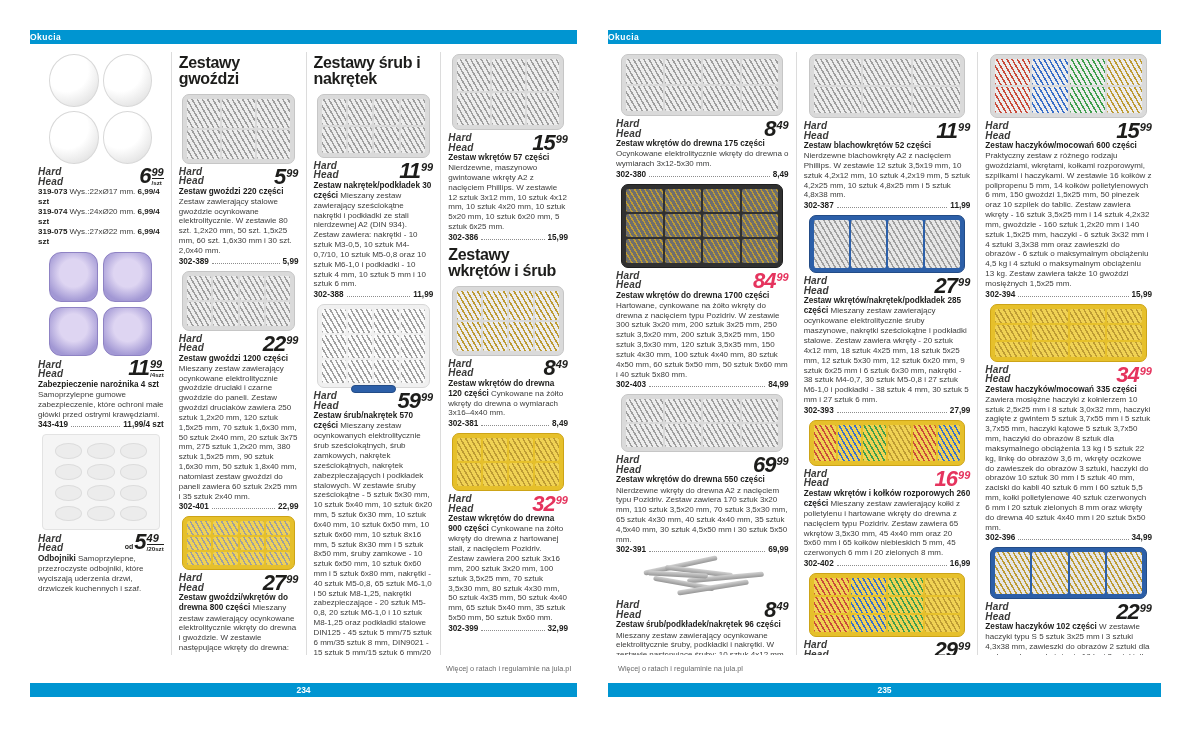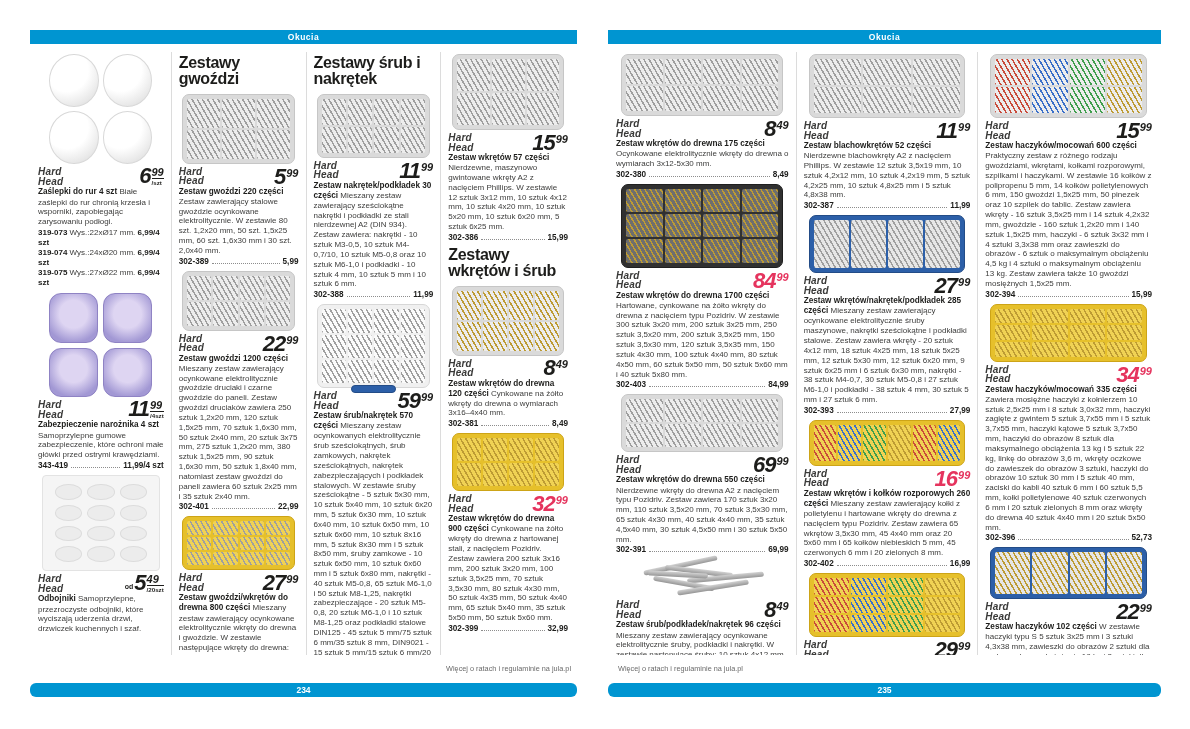--- a/index.html
+++ b/index.html
@@ -7,24 +7,24 @@
   html,body{ margin:0; padding:0; }
   body{ width:1190px; height:729px; position:relative; background:#ffffff;
         font-family:"Liberation Sans", sans-serif; color:var(--body); overflow:hidden; }
 
   .page{ position:absolute; top:30px; height:669px; }
   #page-left{ left:30px; width:547px; }
   #page-right{ left:608px; width:553px; }
 
   .topbar{ position:absolute; top:0; left:0; right:0; height:14px; background:var(--blue);
            color:#fff; font-size:8.5px; font-weight:bold; letter-spacing:.5px;
-           display:flex; align-items:center; justify-content:center; }
+           display:flex; align-items:center; }
   .bottombar{ position:absolute; bottom:2px; left:0; right:0; height:14px; background:var(--blue);
            color:#fff; font-size:8.5px; font-weight:bold;
-           display:flex; align-items:center; justify-content:center;border-radius:6px; }
+           display:flex; align-items:center; justify-content:center; }
   .footnote{ position:absolute; bottom:26px; font-size:7.3px; color:#6a6a6a; }
   #page-left .footnote{ right:6px; text-align:right; }
   #page-right .footnote{ left:10px; text-align:left; }
 
   .cols{ position:absolute; top:22px; left:6px; right:2px; bottom:44px; display:grid; overflow:hidden; }
   .cols-4{ grid-template-columns:repeat(4,1fr); }
   .cols-3{ grid-template-columns:repeat(3,1fr); }
   .col{ padding:0 7px; border-left:1px solid #dcdcdc; overflow:hidden; }
   .col:first-child{ border-left:none; padding-left:2px; }
 
@@ -102,21 +102,20 @@
             <div class="logo">Hard
 Head</div>
             <div class="price">
               <span class="p-int">6</span>
               <span class="p-frac">
                 <span class="p-cents">99</span>
                 <span class="p-unit">/szt</span>
               </span>
             </div>
           </div>
-          <p class="pbody"><span class="ptitle">Zaślepki do rur 4 szt </span><span>Białe zaślepki do rur chronią krzesła i wsporniki, zapobiegając zarysowaniu podłogi.</span></p>
           <p class="variant"><b>319-073 </b><span>Wys.:22xØ17 mm. </span><b>6,99/4 szt</b></p>
           <p class="variant"><b>319-074 </b><span>Wys.:24xØ20 mm. </span><b>6,99/4 szt</b></p>
           <p class="variant"><b>319-075 </b><span>Wys.:27xØ22 mm. </span><b>6,99/4 szt</b></p>
         </div>
         <div class="product">
           <div class="img corners" style="height: 104px;">
             <i class="corner"></i>
             <i class="corner"></i>
             <i class="corner"></i>
             <i class="corner"></i>
@@ -709,21 +708,21 @@
               <span class="p-int">34</span>
               <span class="p-frac">
                 <span class="p-cents">99</span>
               </span>
             </div>
           </div>
           <p class="pbody"><span class="ptitle">Zestaw haczyków/mocowań 335 części </span><span>Zawiera mosiężne haczyki z kołnierzem 10 sztuk 2,5x25 mm i 8 sztuk 3,0x32 mm, haczyki zagięte z gwintem 5 sztuk 3,7x55 mm i 5 sztuk 3,7x55 mm, haczyki kątowe 5 sztuk 3,7x50 mm, haczyki do obrazów 8 sztuk dla maksymalnego obciążenia 13 kg i 5 sztuk 22 kg, linkę do obrazów 3,6 m, wkręty oczkowe do zawieszek do obrazów 3 sztuki, haczyki do obrazów 10 sztuk 30 mm i 5 sztuk 40 mm, zaciski do kabli 40 sztuk 6 mm i 60 sztuk 5,5 mm, kołki polietylenowe 40 sztuk czerwonych 6 mm i 20 sztuk zielonych 8 mm oraz wkręty do drewna 40 sztuk 4x40 mm i 20 sztuk 5x50 mm.</span></p>
           <div class="orderrow">
             <span>302-396</span>
             <span class="leader"></span>
-            <span>52,73</span>
+            <span>34,99</span>
           </div>
         </div>
         <div class="product">
           <div class="img case-blue" style="height: 52px;">
             <div class="case-grid content-gold" style="grid-template-columns: repeat(4, 1fr);">
               <i class="cell"></i>
               <i class="cell"></i>
               <i class="cell"></i>
               <i class="cell"></i>
             </div>

